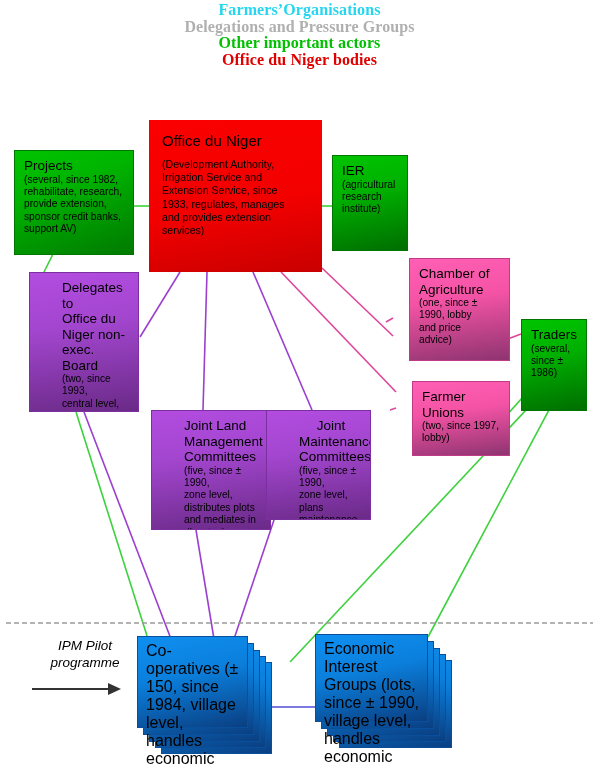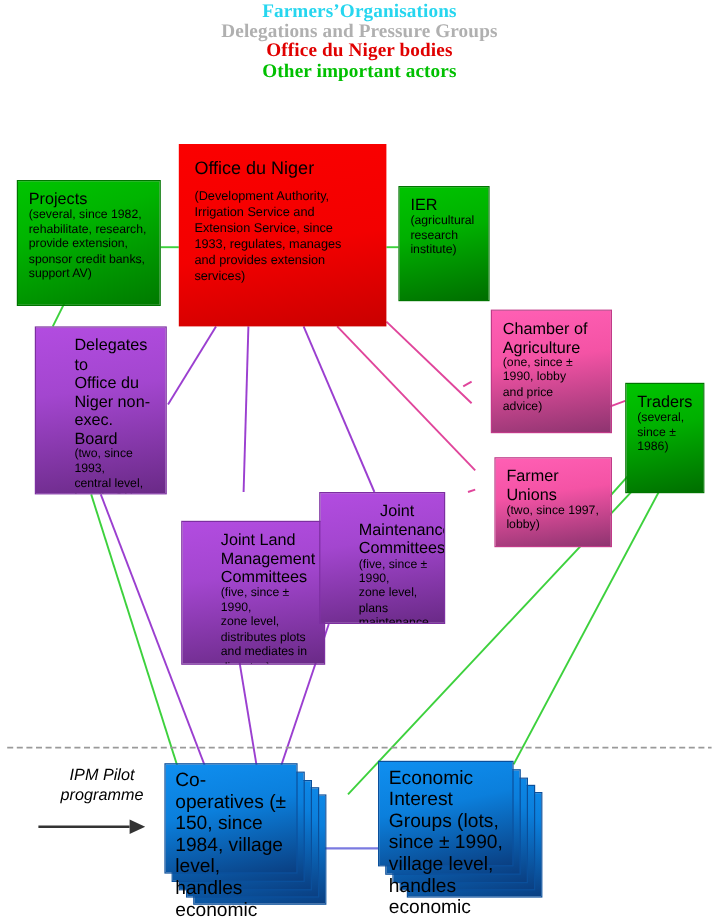--- a/index.html
+++ b/index.html
@@ -105,22 +105,22 @@
   }
 </style>
 </head>
 <body>
 
 <div id="stage">
 
   <div class="legend">
     <div class="legend-line" style="color:#26d6ef">Farmers’Organisations</div>
     <div class="legend-line" style="color:#b0b0b0">Delegations and Pressure Groups</div>
+    <div class="legend-line" style="color:#00c000">Other  important actors</div>
     <div class="legend-line" style="color:#e00000">Office du Niger bodies</div>
-    <div class="legend-line" style="color:#00c000">Other  important actors</div>
   </div>
 
   <svg id="wires" viewBox="0 0 599 764">
 
     <line x1="134" y1="206" x2="149" y2="206" stroke="#3dd13d" stroke-width="1.6"></line>
 
     <line x1="322" y1="206" x2="332" y2="206" stroke="#3dd13d" stroke-width="1.6"></line>
 
     <line x1="60" y1="240" x2="44" y2="272" stroke="#3dd13d" stroke-width="1.6"></line>
 
@@ -211,21 +211,21 @@
 advice)</span>
   </div>
 
   <div class="node g-green2 bd-green pad" style="left:521px; top:304px; width:66px; height:92px;">
     <span class="ttl">Traders</span>
     <span class="sub">(several,
 since ±
 1986)</span>
   </div>
 
-  <div class="node g-purple bd-purple pad" style="left:151px; top:434px; width:120px; height:120px;">
+  <div class="node g-purple bd-purple pad" style="left:151px; top:410px; width:120px; height:120px;">
     <span class="ttl"> Joint Land
 Management
 Committees</span>
     <span class="sub">(five, since ± 1990,
 zone level,
 distributes plots
 and mediates in
 disputes)</span>
   </div>
 

